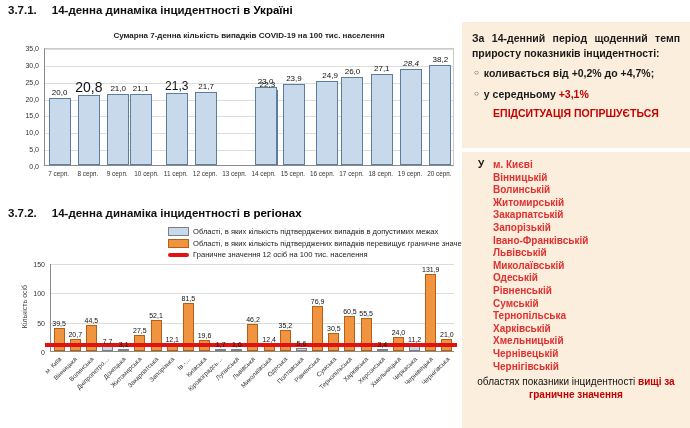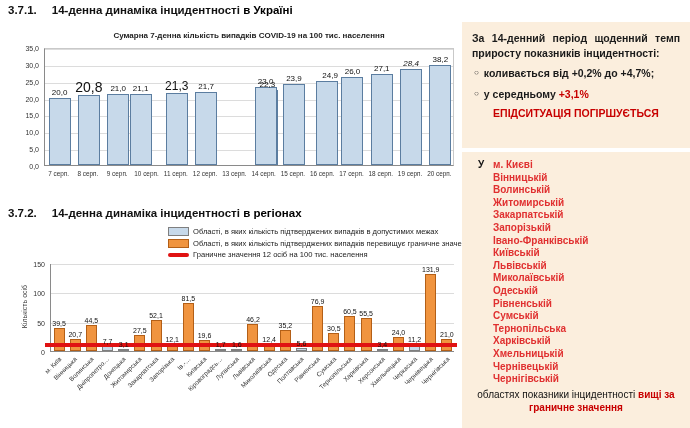--- a/index.html
+++ b/index.html
@@ -326,21 +326,20 @@
     <div class="pb-list">
       <span class="pb-u">У</span>
       <div id="region-list">
           <div class="region-name">м. Києві</div>
           <div class="region-name">Вінницькій</div>
           <div class="region-name">Волинській</div>
           <div class="region-name">Житомирській</div>
           <div class="region-name">Закарпатській</div>
           <div class="region-name">Запорізькій</div>
           <div class="region-name">Івано-Франківській</div>
-          <div class="region-name">Київській</div>
           <div class="region-name">Львівській</div>
           <div class="region-name">Миколаївській</div>
           <div class="region-name">Одеській</div>
           <div class="region-name">Рівненській</div>
           <div class="region-name">Сумській</div>
           <div class="region-name">Тернопільська</div>
           <div class="region-name">Харківській</div>
           <div class="region-name">Хмельницькій</div>
           <div class="region-name">Чернівецькій</div>
           <div class="region-name">Чернігівській</div>

